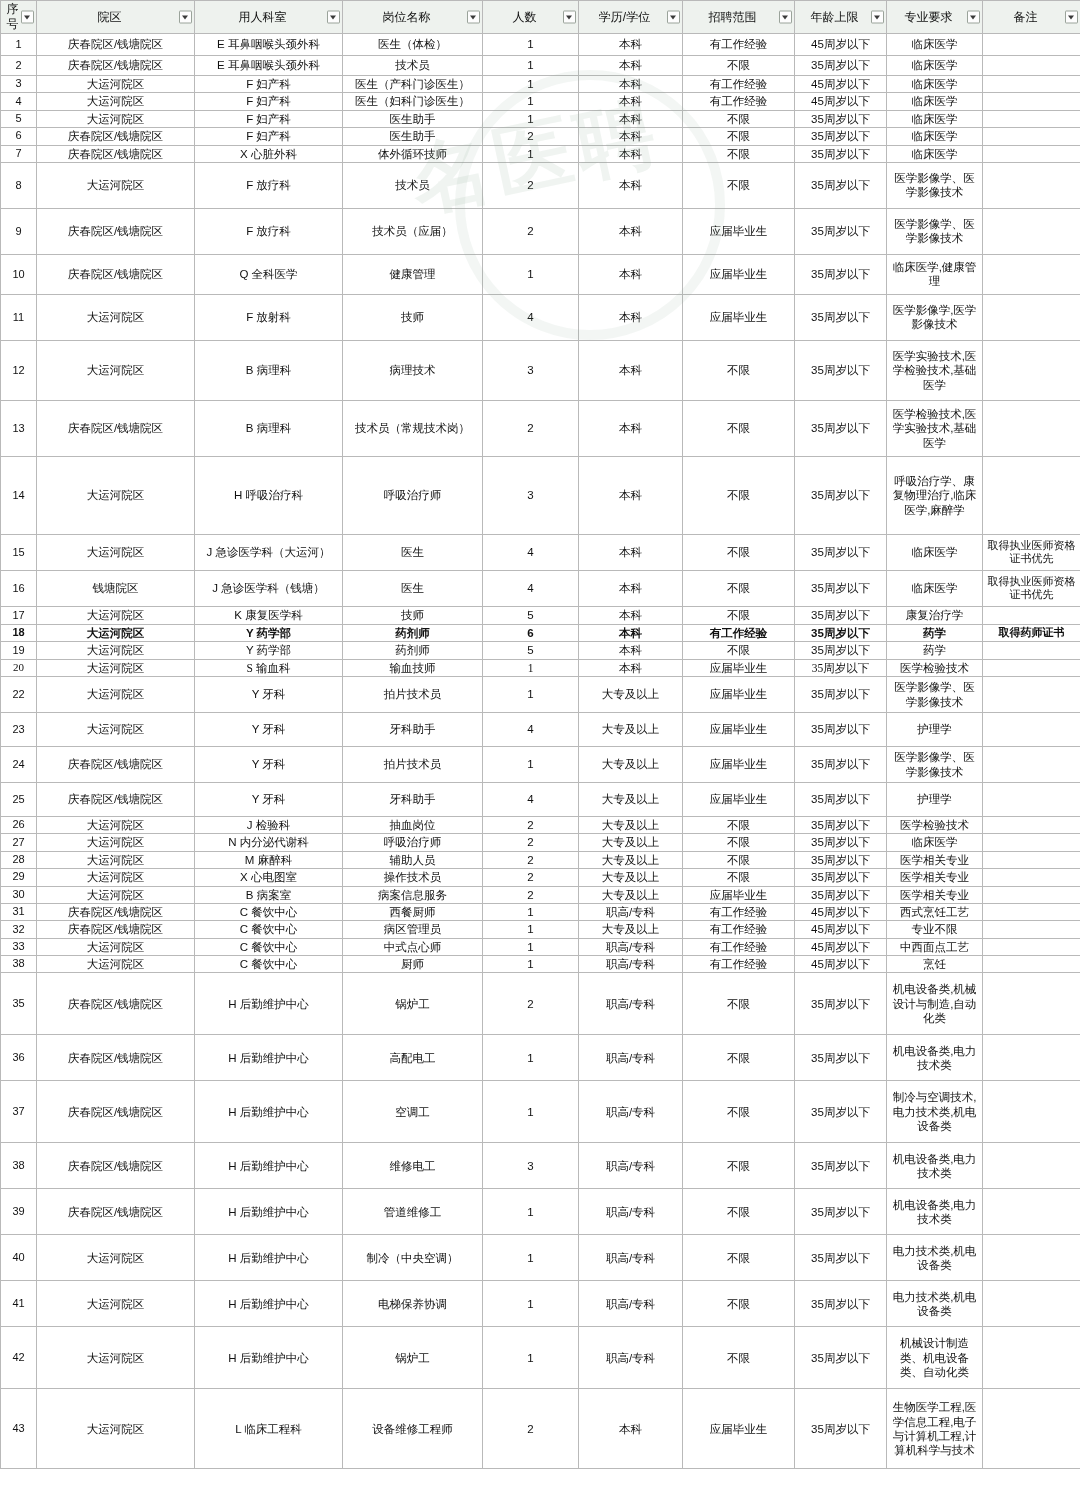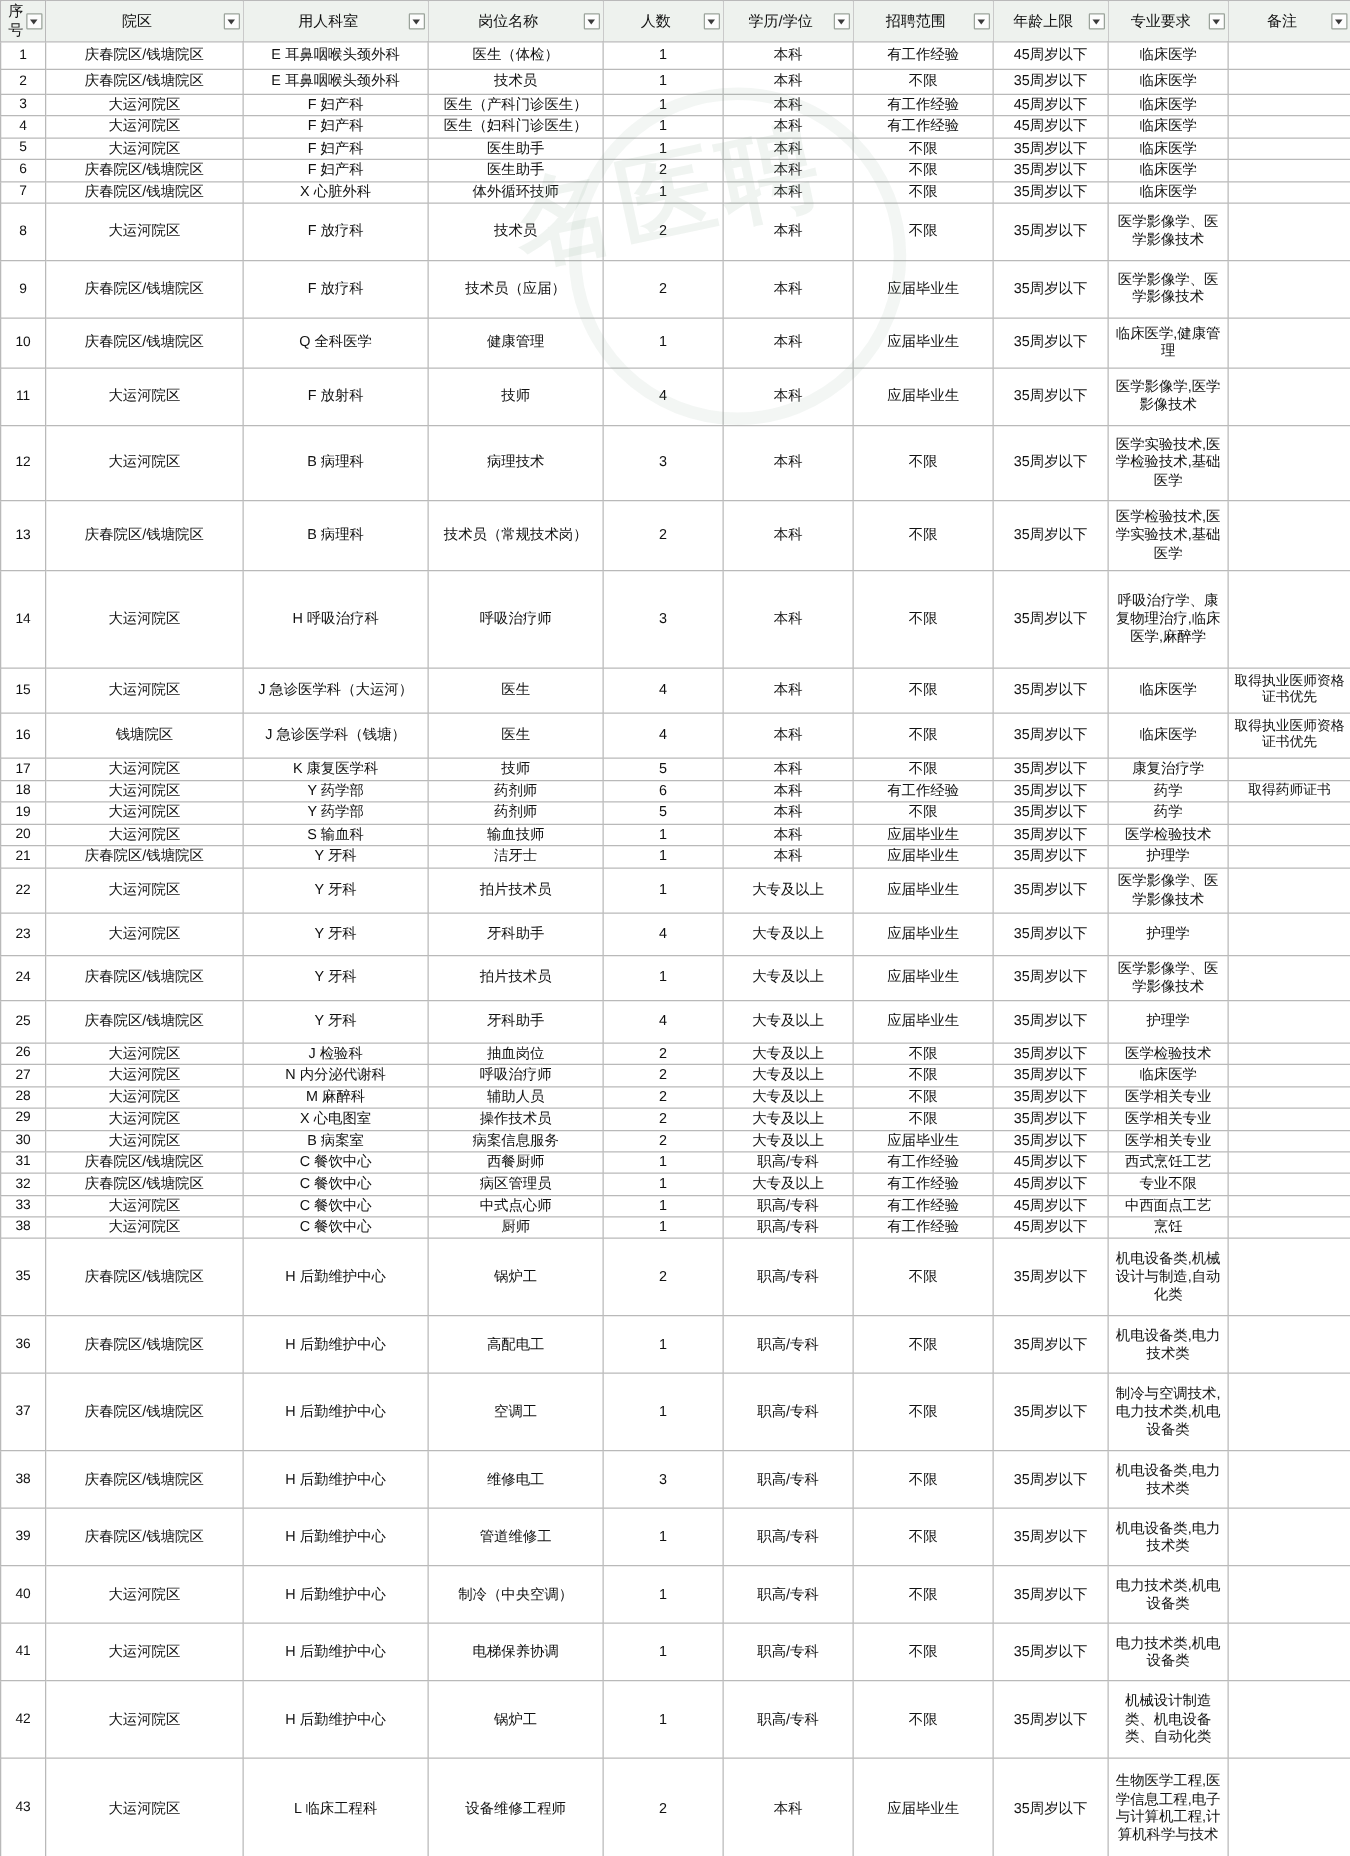--- a/index.html
+++ b/index.html
@@ -260,21 +260,21 @@
           <td>大运河院区</td>
           <td>K 康复医学科</td>
           <td>技师</td>
           <td>5</td>
           <td>本科</td>
           <td>不限</td>
           <td>35周岁以下</td>
           <td>康复治疗学</td>
           <td class="rem"></td>
         </tr>
-        <tr style="height: 16px;">
+        <tr style="height: 16px; font-weight: bold;">
           <td class="num">18</td>
           <td>大运河院区</td>
           <td>Y 药学部</td>
           <td>药剂师</td>
           <td>6</td>
           <td>本科</td>
           <td>有工作经验</td>
           <td>35周岁以下</td>
           <td>药学</td>
           <td class="rem">取得药师证书</td>
@@ -284,42 +284,30 @@
           <td>大运河院区</td>
           <td>Y 药学部</td>
           <td>药剂师</td>
           <td>5</td>
           <td>本科</td>
           <td>不限</td>
           <td>35周岁以下</td>
           <td>药学</td>
           <td class="rem"></td>
         </tr>
-        <tr style="height: 16px;">
+        <tr style="height: 16px; font-family: Liberation Serif, serif;">
           <td class="num">20</td>
           <td>大运河院区</td>
           <td>S 输血科</td>
           <td>输血技师</td>
           <td>1</td>
           <td>本科</td>
           <td>应届毕业生</td>
           <td>35周岁以下</td>
           <td>医学检验技术</td>
-          <td class="rem"></td>
-        </tr>
-        <tr style="height: 18px;">
-          <td class="num">21</td>
-          <td>庆春院区/钱塘院区</td>
-          <td>Y 牙科</td>
-          <td>洁牙士</td>
-          <td>1</td>
-          <td>本科</td>
-          <td>应届毕业生</td>
-          <td>35周岁以下</td>
-          <td>护理学</td>
           <td class="rem"></td>
         </tr>
         <tr style="height: 36px;">
           <td class="num">22</td>
           <td>大运河院区</td>
           <td>Y 牙科</td>
           <td>拍片技术员</td>
           <td>1</td>
           <td>大专及以上</td>
           <td>应届毕业生</td>

